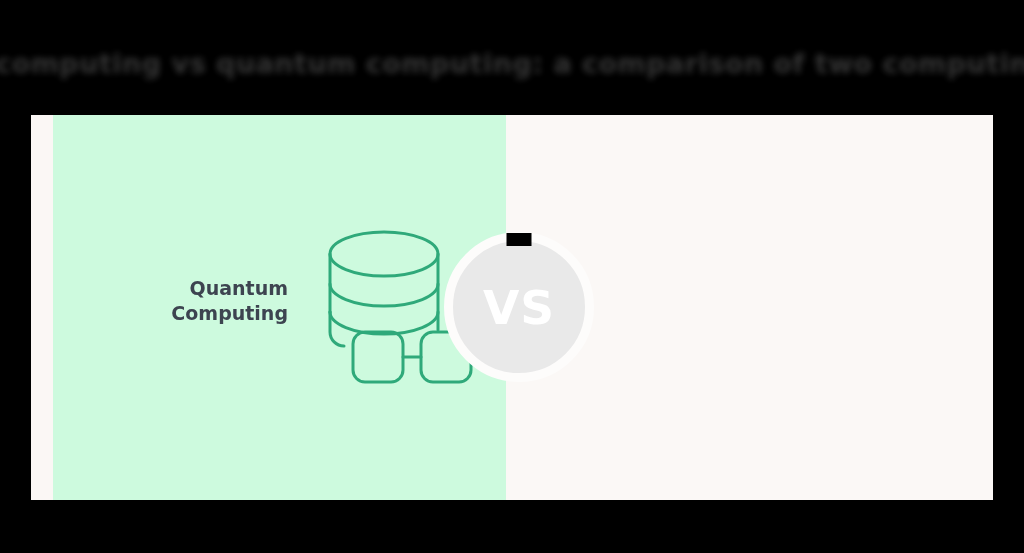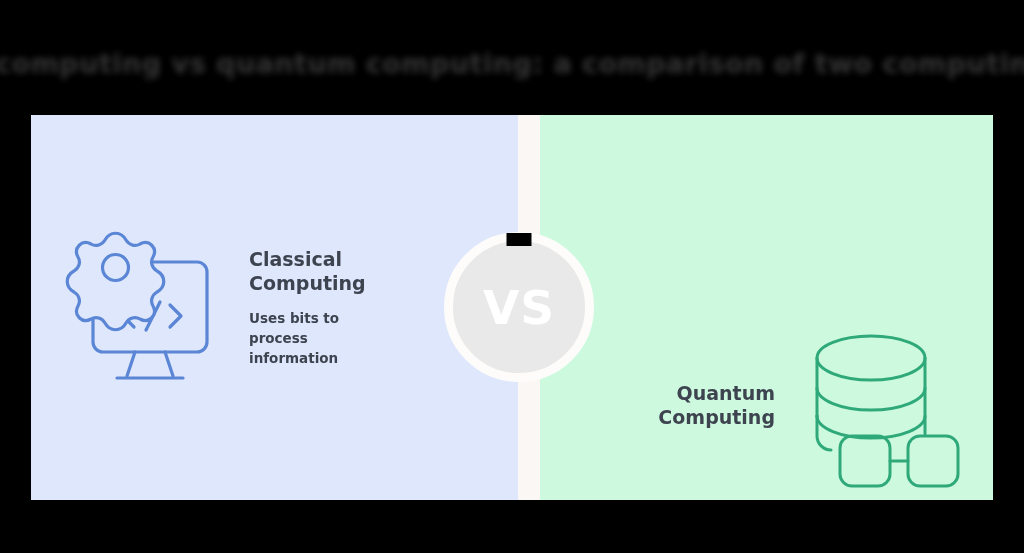--- a/index.html
+++ b/index.html
@@ -63,21 +63,20 @@
     margin-right: 0;
   }
   .panel-gap {
     width: 22px;
     height: 100%;
     background: #fbf7f5;
   }
   .panel-right {
     width: 453px;
     background: #cdfade;
-    align-items: flex-end;
   }
 
   
   .panel-inner {
     display: flex;
     align-items: center;
     width: 100%;
     padding: 0 24px;
     box-sizing: border-box;
   }
@@ -176,63 +175,20 @@
 
 <div class="title-area">
   <div class="title-text">classical computing vs quantum computing: a comparison of two computing models</div>
 </div>
 
 <div class="letterbox-left"></div>
 <div class="letterbox-right"></div>
 
 <div class="card">
 
-  <div class="panel panel-left">
-    <div class="panel-inner">
-
-      <div class="icon-box">
-        <svg width="176" height="176" viewBox="0 0 176 176" fill="none" stroke="#5b86d6" stroke-width="3.2" stroke-linecap="round" stroke-linejoin="round">
-
-          <path d="M48 42 H142 a10 10 0 0 1 10 10 V122 a10 10 0 0 1 -10 10 H48 a10 10 0 0 1 -10 -10 V52 a10 10 0 0 1 10 -10 Z" stroke-dasharray="0"></path>
-
-          <path d="M80 132 L72 156 M110 132 L118 156"></path>
-          <path d="M62 158 H128"></path>
-
-          <path d="M79 85 L68 96 L79 107"></path>
-          <path d="M105 82 L91 110"></path>
-          <path d="M115 85 L126 96 L115 107"></path>
-
-          <path d="M50 20
-                   c5 -9 16 -9 21 0
-                   c3 5 9 7 14 4
-                   c9 -5 18 4 13 13
-                   c-3 5 -1 11 4 14
-                   c9 5 9 16 0 21
-                   c-5 3 -7 9 -4 14
-                   c5 9 -4 18 -13 13
-                   c-5 -3 -11 -1 -14 4
-                   c-5 9 -16 9 -21 0
-                   c-3 -5 -9 -7 -14 -4
-                   c-9 5 -18 -4 -13 -13
-                   c3 -5 1 -11 -4 -14
-                   c-9 -5 -9 -16 0 -21
-                   c5 -3 7 -9 4 -14
-                   c-5 -9 4 -18 13 -13
-                   c5 3 11 1 14 -4 Z" fill="#dee7fb"></path>
-          <circle cx="60.5" cy="47.5" r="13" fill="#dee7fb"></circle>
-        </svg>
-      </div>
-
-      <div class="text-box align-left">
-        <div class="panel-heading">Classical Computing</div>
-        <div class="panel-body">Uses bits to process information</div>
-      </div>
-
-    </div>
-  </div>
 
   <div class="panel-gap"></div>
 
   <div class="panel panel-right">
     <div class="panel-inner">
 
       <div class="text-box align-right">
         <div class="panel-heading">Quantum Computing</div>
       </div>
 

